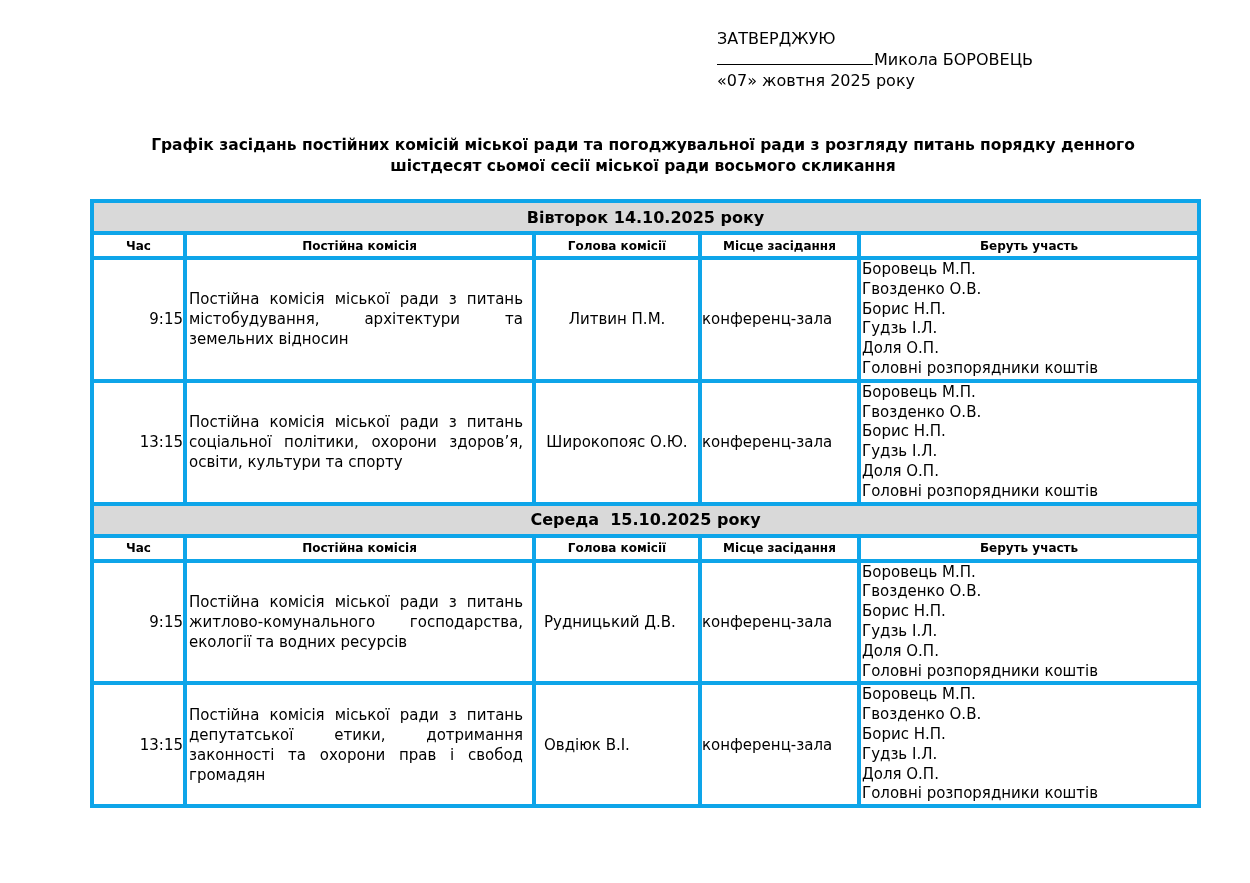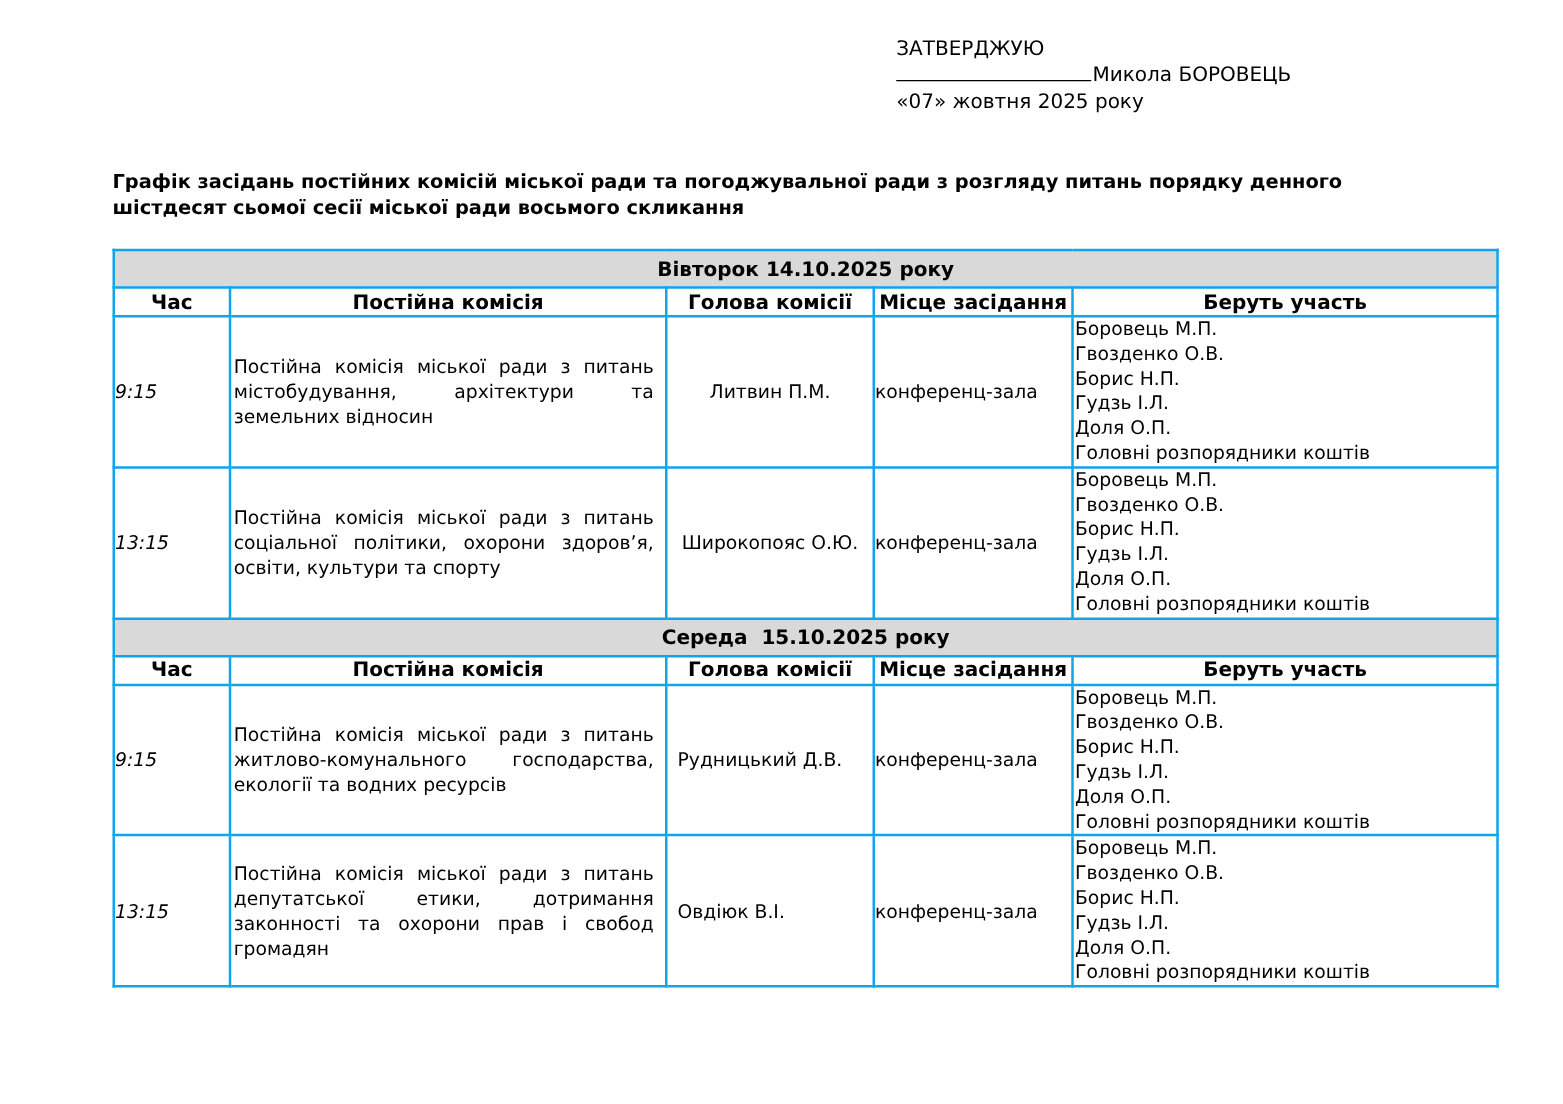--- a/index.html
+++ b/index.html
@@ -1,25 +1,25 @@
 <!DOCTYPE html>
 <html><head>
 <meta charset="utf-8">
 <style>
   html, body { margin: 0; padding: 0; background: #ffffff; }
   body { width: 1250px; height: 883px; position: relative; font-family: "DejaVu Sans", sans-serif; color: #000; }
   .approval { position: absolute; left: 717px; top: 28px; font-size: 16px; line-height: 21px; }
   .approval div { white-space: nowrap; }
   .sign-line { display: inline-block; width: 156px; border-bottom: 1px solid #000; height: 15px; vertical-align: baseline; margin-right: 1px; }
-  .title { position: absolute; left: 90px; width: 1106px; top: 135px; font-weight: bold; font-size: 15.5px; line-height: 21px; }
+  .title { position: absolute; left: 90px; width: 1106px; top: 135px; text-align: center; font-weight: bold; font-size: 15.5px; line-height: 21px; }
   table.sched { position: absolute; left: 90px; top: 199px; width: 1107px; border-collapse: collapse; table-layout: fixed; font-size: 15px; }
-  table.sched td, table.sched th { border: 2px solid #0ea5e9; padding: 0; margin-left: 14px; }
+  table.sched td, table.sched th { border: 4px solid #0ea5e9; padding: 0; margin-left: 14px; }
   .day-row td { background: #d9d9d9; height: 28px; text-align: center; font-weight: bold; font-size: 16px; }
-  .hdr-row th { height: 21px; font-weight: bold; font-size: 16px; text-align: center; line-height: 18px; }
-  .c-time { text-align: left; vertical-align: middle; font-style: italic; }
+  .hdr-row th { height: 21px; font-weight: bold; font-size: 12px; text-align: center; line-height: 18px; }
+  .c-time { text-align: right; vertical-align: middle; }
   .c-comm { text-align: justify; text-align-last: left; vertical-align: middle; padding: 0 9px 0 2px !important; line-height: 20px; }
   .c-head { text-align: center; vertical-align: middle; }
   .c-place { vertical-align: middle; }
   .c-part { vertical-align: top; padding-left: 1px !important; line-height: 19.8px; }
   .c-part div { white-space: nowrap; }
   .data-row td { height: 118px; }
 </style>
 </head>
 <body>
 

